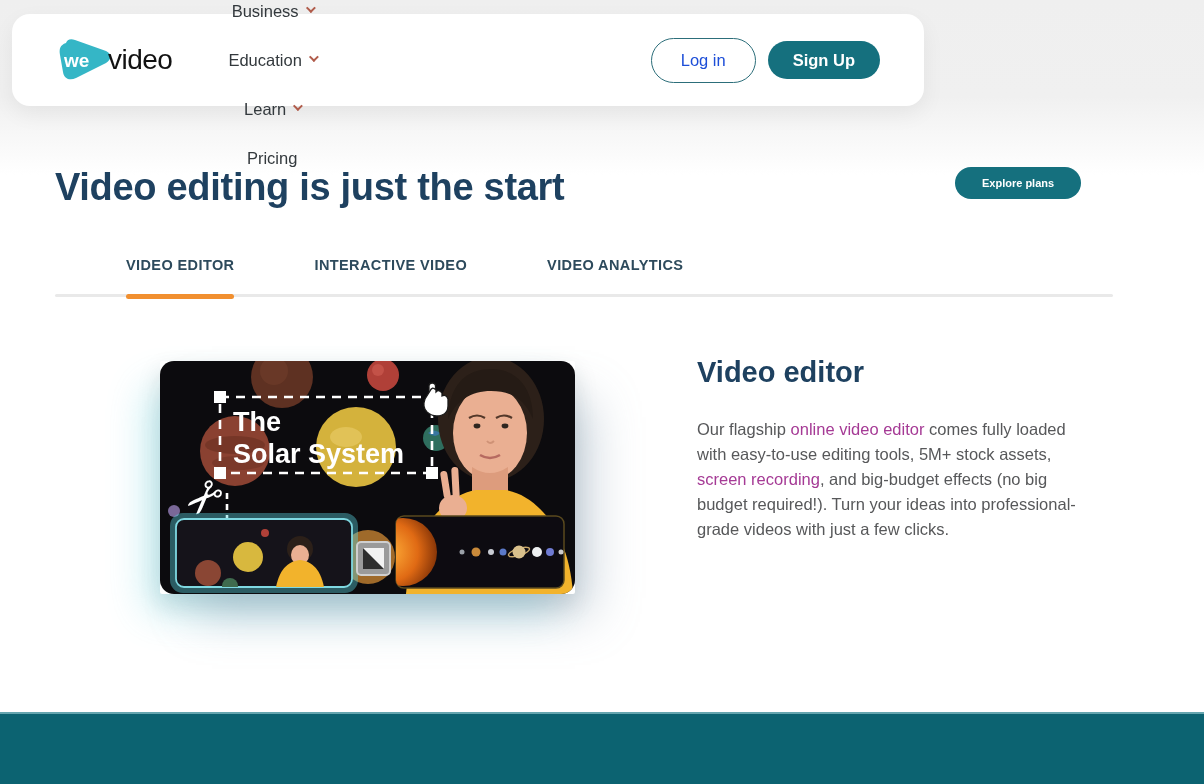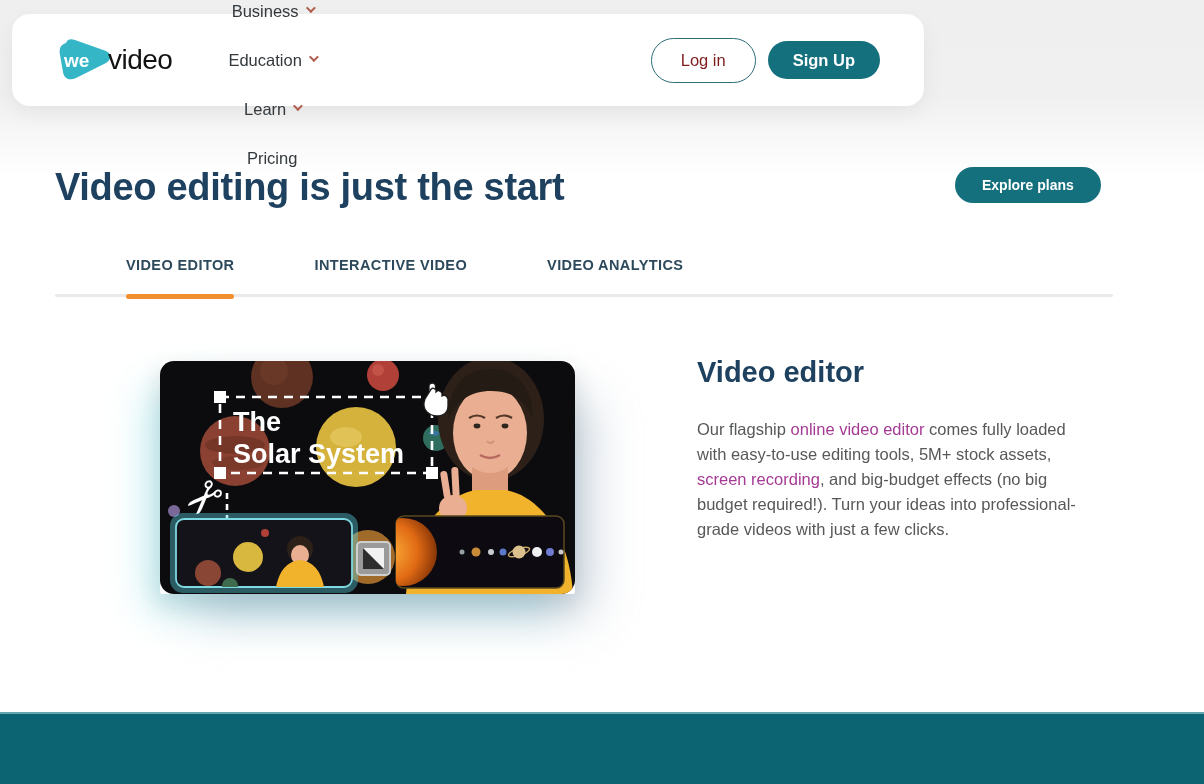--- a/index.html
+++ b/index.html
@@ -20,29 +20,29 @@
   .logo{display:flex; align-items:center; margin-right:56px; cursor:pointer;}
   .logo svg{display:block;}
   .logo .logo-word{font-size:28px; font-weight:400; color:#121212; letter-spacing:-.5px; margin-left:-10px;}
   .nav{display:flex; align-items:center; gap:30px;flex-direction:column;}
   .nav-item{display:flex; align-items:center; gap:7px; font-size:16.5px; color:#33393d;
     font-weight:500; cursor:pointer; white-space:nowrap;}
   .caret{width:7px; height:7px; border-right:2px solid #b05c4b; border-bottom:2px solid #b05c4b;
     transform:rotate(45deg) translateY(-2px); margin-top:-4px;}
   .header-actions{margin-left:auto; display:flex; align-items:center; gap:12px;}
   .btn-login{padding:12px 29px; border:1.6px solid #2c6e7a; border-radius:999px; background:#fff;
-    color:#7f1d1d; font-size:16.5px; font-family:inherit; cursor:pointer;}
+    color:#1d4ed8; font-size:16.5px; font-family:inherit; cursor:pointer;}
   .btn-signup{padding:9.5px 25px; border:none; border-radius:999px; background:var(--teal);
     color:#fff; font-size:16.5px; font-weight:700; font-family:inherit; cursor:pointer;}
 
   
   .hero-title{position:absolute; left:55px; top:166px; font-size:38px; font-weight:600;
     color:var(--navy); letter-spacing:-.3px;}
   .btn-explore{position:absolute; left:955px; top:167px; padding:10px 27px; border:none;
-    border-radius:999px; background:var(--teal); color:#fff; font-size:14px; font-weight:700;
+    border-radius:999px; background:var(--teal); color:#fff; font-size:11px; font-weight:700;
     font-family:inherit; cursor:pointer;}
 
   
   .tabs{position:absolute; left:126px; top:257px; display:flex; gap:80px;}
   .tab{position:relative; font-size:14.5px; font-weight:700; letter-spacing:.4px;
     color:#2d4a5c; padding-bottom:24px; cursor:pointer; white-space:nowrap;}
   .tab-indicator{position:absolute; left:0; right:0; top:37px; height:5px;
     background:var(--orange); border-radius:3px; z-index:2;}
   .tabs-rule{position:absolute; left:55px; top:294px; width:1058px; height:3px;
     background:#e9e9e9; border-radius:2px;}

